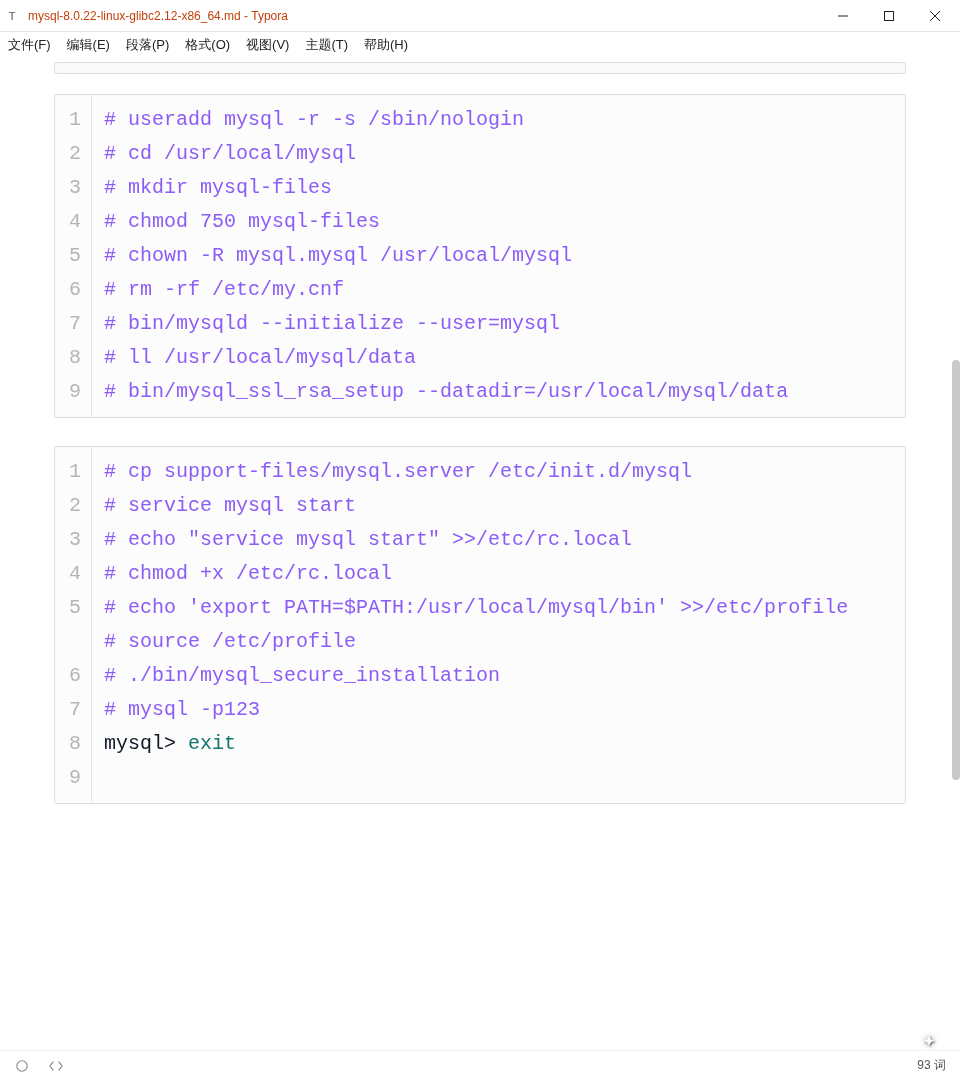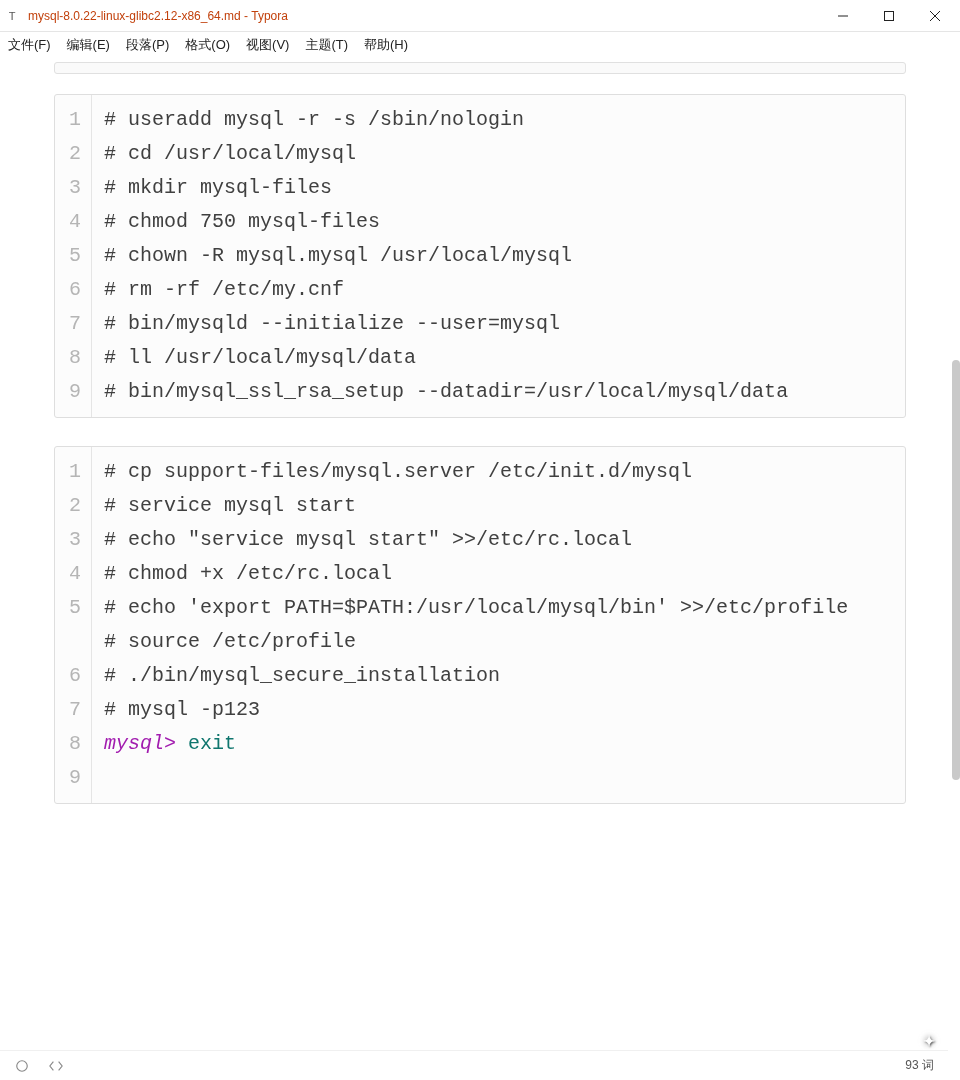--- a/index.html
+++ b/index.html
@@ -78,26 +78,26 @@
   flex-shrink: 0;
 }
 .gutter div { min-height: 1.7em; }
 .code {
   padding: 8px 14px 8px 12px;
   flex: 1;
   white-space: pre-wrap;
   word-break: break-all;
 }
 .code .line { display: block; min-height: 1.7em; }
-.c-comment { color: #404040; }
-.c-prompt { color: #a21caf; font-style: italic; }
+.c-comment { color: #8b5cf6; }
+.c-prompt { color: #0f172a; }
 .c-cmd { color: #0f766e; }
 .statusbar {
   position: absolute;
-  bottom: 0; left: 0; right: 12px;
+  bottom: 0; left: 0; right: 0;
   height: 30px;
   display: flex;
   align-items: center;
   padding: 0 14px;
   font-size: 12px;
   color: #666;
   background: #fff;
   border-top: 1px solid #f0f0f0;
 }
 .statusbar .left { display: flex; align-items: center; gap: 18px; }

